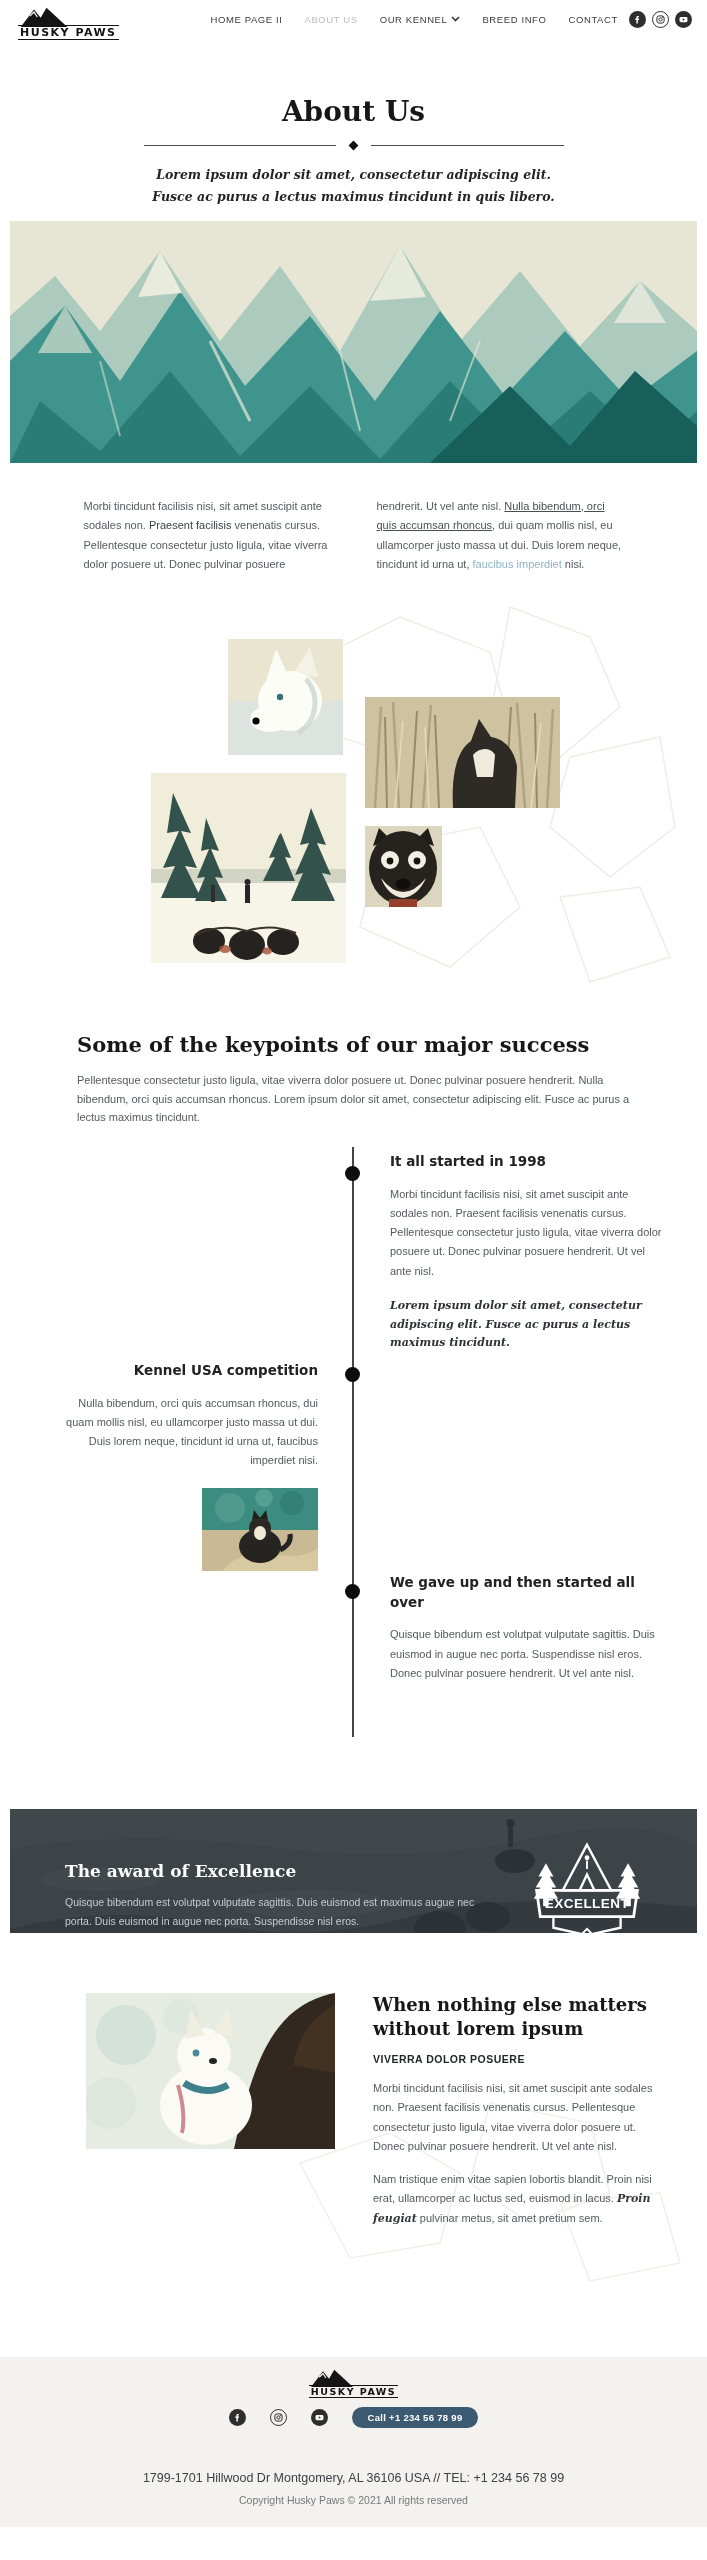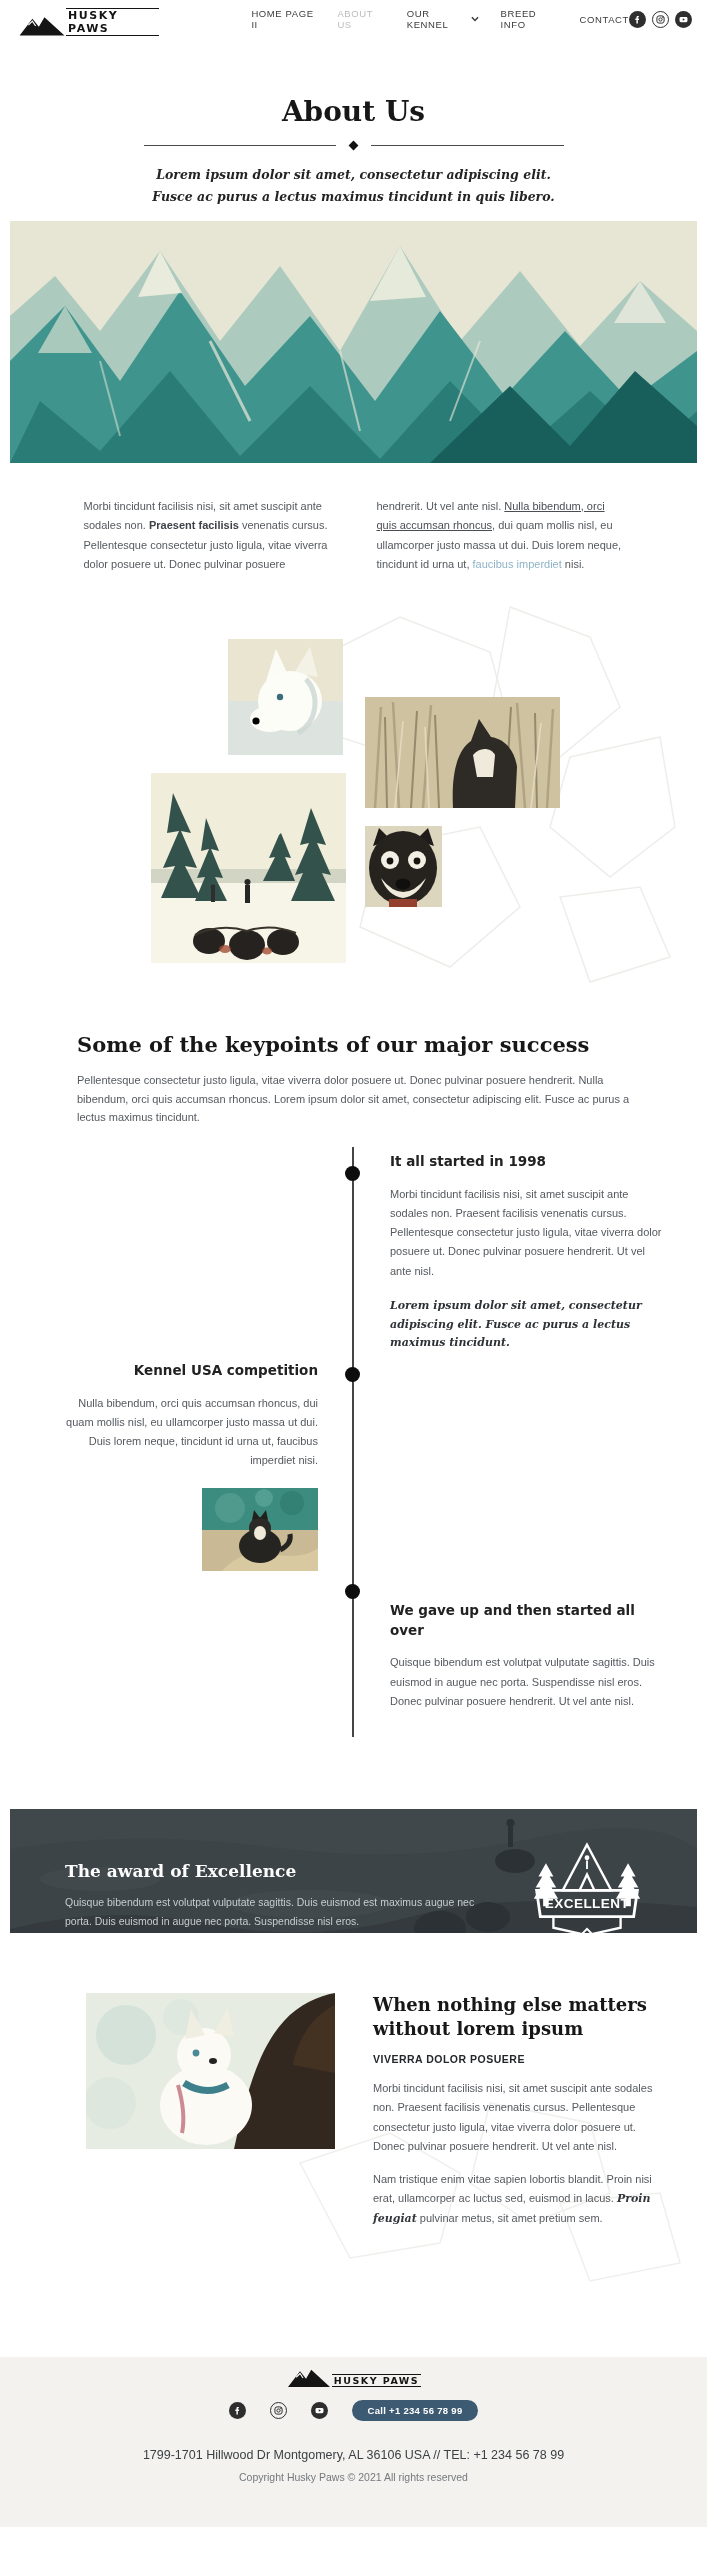--- a/index.html
+++ b/index.html
@@ -1,21 +1,21 @@
 <!DOCTYPE html>
 <html><head>
 <meta charset="utf-8">
 <style>
   * { margin:0; padding:0; box-sizing:border-box; }
   html,body { width:707px; }
   body { height:2560px; overflow:hidden; background:#fff; font-family:"Liberation Sans", sans-serif; color:#55595e; }
 
   
   .header { height:38px; display:flex; align-items:center; padding:0 15px 0 18px; background:#fff; }
-  .logo { display:flex; flex-direction:row; align-items:flex-end; margin-top:8px; cursor:pointer; }
+  .logo { display:flex; flex-direction:column; align-items:flex-start; margin-top:8px; cursor:pointer; }
   .logo svg { display:block; }
   .logo-text { font-family:"DejaVu Sans", sans-serif; font-weight:bold; font-size:11px; letter-spacing:1.5px; color:#141414; border-top:1.5px solid #141414; border-bottom:1.5px solid #141414; padding:0 2px; margin-top:-2px; }
   .nav { display:flex; align-items:center; gap:22px; margin-left:92px; }
   .nav a { font-size:9.5px; font-weight:normal; letter-spacing:.6px; color:#3a3a3a; text-decoration:none; display:flex; align-items:center; gap:4px; }
   .nav a.active { color:#bcbcbc; }
   .social { margin-left:auto; display:flex; gap:6px; }
   .soc { width:17px; height:17px; border-radius:50%; display:flex; align-items:center; justify-content:center; cursor:pointer; }
   .soc.filled { background:#2e2e2e; }
   .soc.outline { border:1.2px solid #2e2e2e; }
 
@@ -27,21 +27,21 @@
   .divider .diamond { width:7px; height:7px; background:#111; transform:rotate(45deg); }
   .intro-sub { width:436px; margin:15px auto 0; font-family:"DejaVu Serif", serif; font-style:italic; font-weight:600; font-size:12.5px; line-height:1.75; color:#242424; }
 
   
   .hero { margin:13px 10px 0; height:242px; }
   .hero svg { display:block; width:100%; height:100%; }
 
   
   .twocol { width:540px; margin:34px auto 0; display:flex; gap:46px; font-size:11px; line-height:1.78; }
   .twocol .col { flex:1; }
-  .rt-bold { font-weight:bold; color:#3d4147; }
+  .rt-bold { font-weight:normal; color:#3d4147; }
   .rt-underline { text-decoration:underline; color:#4a4e53; }
   .rt-link { color:#8fb3c7; }
   .rt-italic { font-family:"DejaVu Serif", serif; font-style:italic; font-weight:600; color:#33373b; }
 
   
   .gallery { position:relative; height:390px; margin-top:22px; }
   .gallery .ph { position:absolute; overflow:hidden; }
   .gallery svg, .ph svg { display:block; width:100%; height:100%; }
   .pattern { position:absolute; pointer-events:none; }
 
@@ -77,21 +77,21 @@
   .feature-content { position:absolute; left:373px; top:0; width:292px; }
   .feature-content h3 { font-family:"DejaVu Serif", serif; font-weight:bold; font-size:18px; line-height:1.33; color:#171717; }
   .feature-sub { margin-top:12px; font-size:10.5px; font-weight:bold; letter-spacing:.5px; color:#23272b; }
   .feature-content p { margin-top:14px; font-size:11px; line-height:1.75; }
 
   
   .footer { margin-top:74px; height:170px; background:#f3f2ef; text-align:center; padding-top:12px; }
   .footer .logo { display:inline-flex; margin-top:0; }
   .footer-row { margin-top:9px; display:flex; justify-content:center; align-items:center; gap:24px; }
   .call-btn { height:21px; line-height:21px; padding:0 15px; border-radius:11px; background:#3d5a73; color:#fff; font-size:9.5px; font-weight:bold; letter-spacing:.3px; border:none; cursor:pointer; }
-  .address { margin-top:27px; font-size:12.5px; color:#3c4146; }
+  .address { margin-top:43px; font-size:12.5px; color:#3c4146; }
   .copyright { margin-top:9px; font-size:10.5px; color:#75797d; }
 </style>
 </head>
 <body>
 
 <div class="header">
   <div class="logo">
     <svg width="52" height="20" viewBox="0 0 60 24">
       <polygon points="2,24 18,3 26,13 33,1 58,24" fill="#151515"></polygon>
       <polyline points="13,11 18,6 22,12" stroke="#ffffff" stroke-width="1.5" fill="none"></polyline>
@@ -287,21 +287,21 @@
         <ellipse cx="58" cy="58" rx="21" ry="17" fill="#262420"></ellipse>
         <circle cx="58" cy="40" r="11" fill="#2b2925"></circle>
         <polygon points="50,32 52,22 58,30" fill="#22201c"></polygon>
         <polygon points="66,32 64,22 58,30" fill="#22201c"></polygon>
         <ellipse cx="58" cy="45" rx="6" ry="7" fill="#efe9d8"></ellipse>
         <path d="M78,62 Q90,56 88,46" stroke="#262420" stroke-width="5" fill="none"></path>
       </svg>
     </span>
   </div>
 
-  <div class="tl-item tl-right" style="top:456px;">
+  <div class="tl-item tl-right" style="top:428px;">
     <h3>We gave up and then started all over</h3>
     <p>Quisque bibendum est volutpat vulputate sagittis. Duis euismod in augue nec porta. Suspendisse nisl eros. Donec pulvinar posuere hendrerit. Ut vel ante nisl.</p>
   </div>
 </div>
 
 <div class="award">
   <svg class="award-bg" viewBox="0 0 687 173" preserveAspectRatio="none">
     <path d="M0,120 Q100,95 200,115 T400,108 T687,98 L687,173 L0,173 Z" fill="#343a3e"></path>
     <path d="M0,40 Q120,20 260,38 T520,30 T687,40 L687,0 L0,0 Z" fill="#41484c"></path>
     <g fill="#474e52" opacity=".55">

